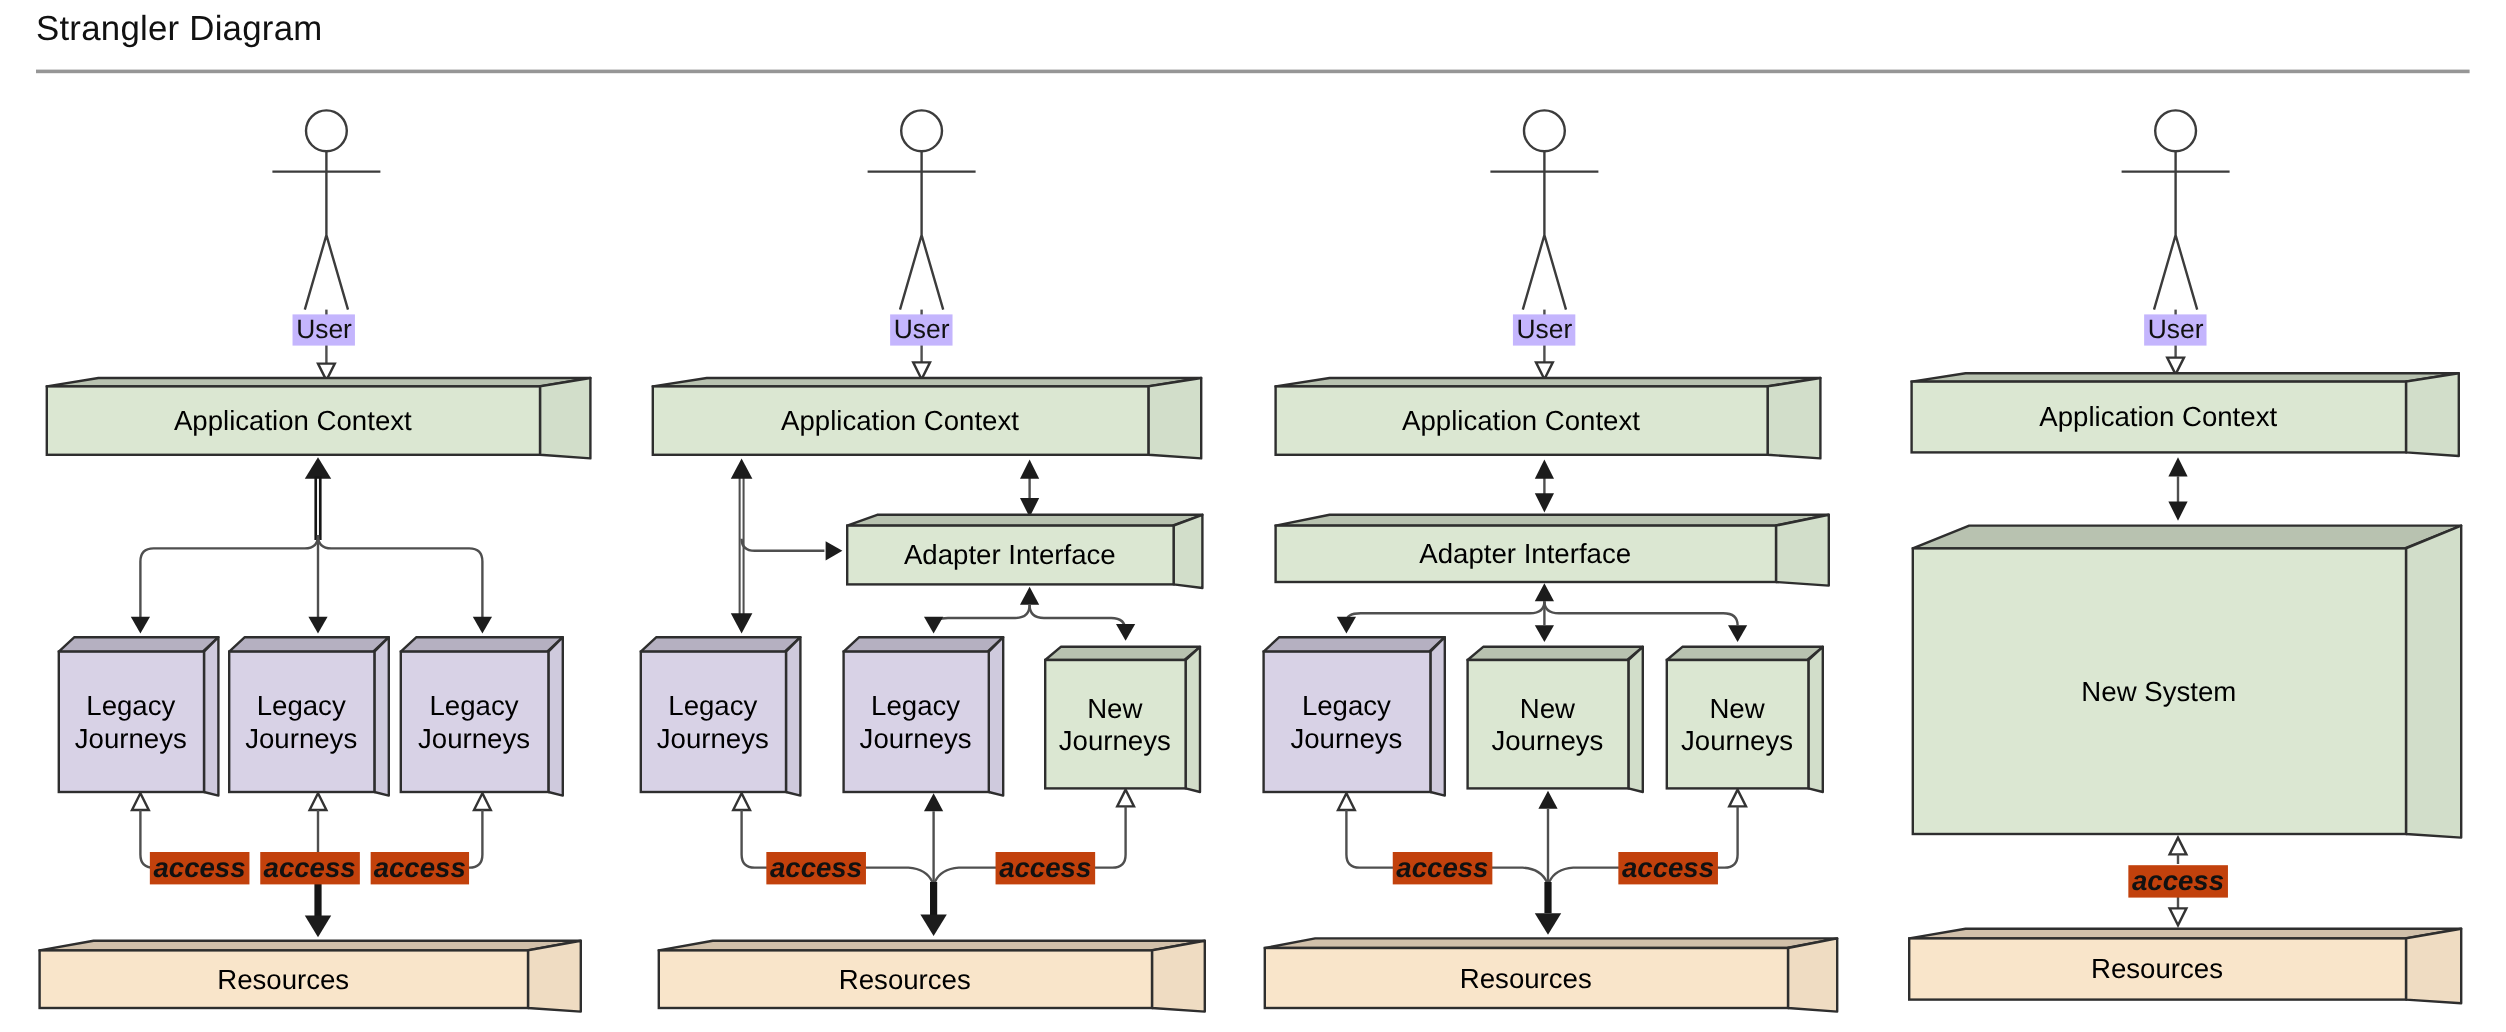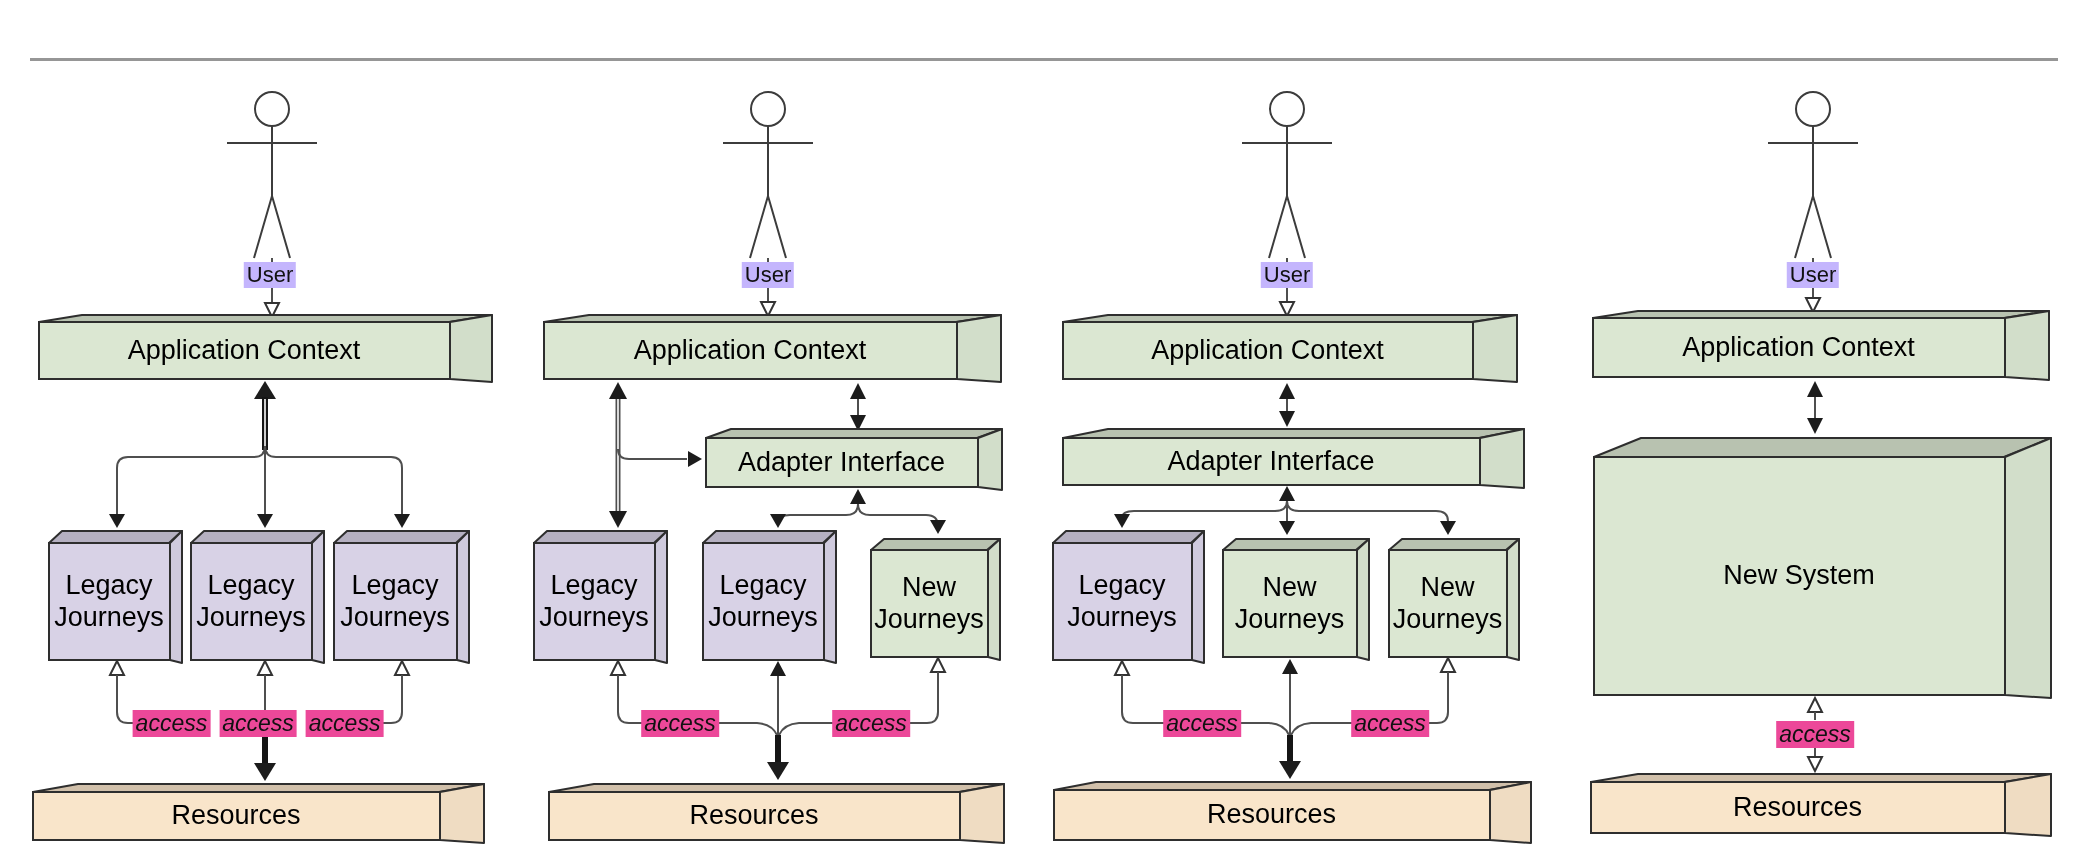--- a/index.html
+++ b/index.html
@@ -12,32 +12,33 @@
   #connectors{position:absolute;left:0;top:0;z-index:1;}
   .ln{stroke:#4f4f4f;stroke-width:2;fill:none;}
   .lnb{stroke:#151515;stroke-width:6;fill:none;}
   .wl{stroke:#fdfdfd;stroke-width:1.6;fill:none;}
   .hd{fill:#1c1c1c;stroke:none;}
   .hh{fill:#ffffff;stroke:#333;stroke-width:2;stroke-linejoin:miter;}
   .fig{stroke:#3c3c3c;stroke-width:2;fill:none;}
   .cube{position:absolute;z-index:2;}
   .cube svg{position:absolute;left:0;top:0;overflow:visible;}
   .cube-label{position:absolute;display:flex;align-items:center;justify-content:center;
-      text-align:center;font-size:27px;line-height:1.16;color:#000;padding:0 8px;box-sizing:border-box;}
+      text-align:center;font-size:23px;line-height:1.16;color:#000;padding:0 8px;box-sizing:border-box;}
   .lbl-user{position:absolute;transform:translateX(-50%);z-index:3;font-size:22px;
       background:#c4b5fd;padding:0 3px;white-space:nowrap;}
   .access-row{position:absolute;transform:translateX(-50%);z-index:3;display:flex;gap:9px;}
-  .access-word{font-size:23px;font-weight:normal;font-style:italic;background:#ec4899;
+  .access-word{font-size:23px;font-weight:bold;font-style:italic;background:#c2410c;
       padding:0 3px;white-space:nowrap;}
 </style>
 </head>
 <body>
 
 <div id="stage">
 
+  <div class="title">Strangler Diagram</div>
   <div class="rule"></div>
 
   <svg id="connectors" width="2088" height="860" viewBox="0 0 2088 860">
 
     <g>
       <g>
         <circle class="fig" cx="272" cy="109" r="17" fill="#fff"></circle>
         <path class="fig" d="M272,126 L272,196 M227,143 L317,143 M272,196 L254,258 M272,196 L290,258"></path>
       </g>
       <path class="ln" d="M272,258 L272,303"></path>

